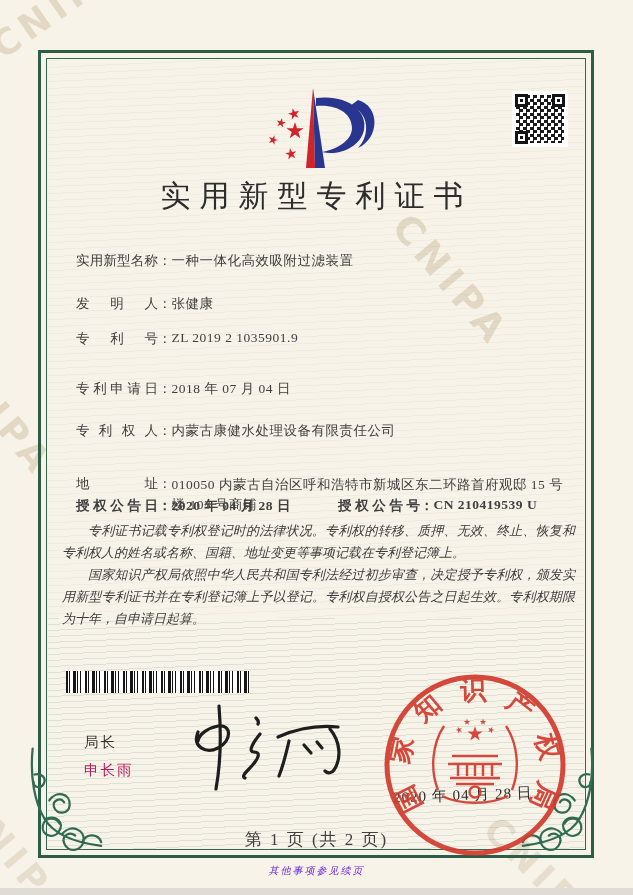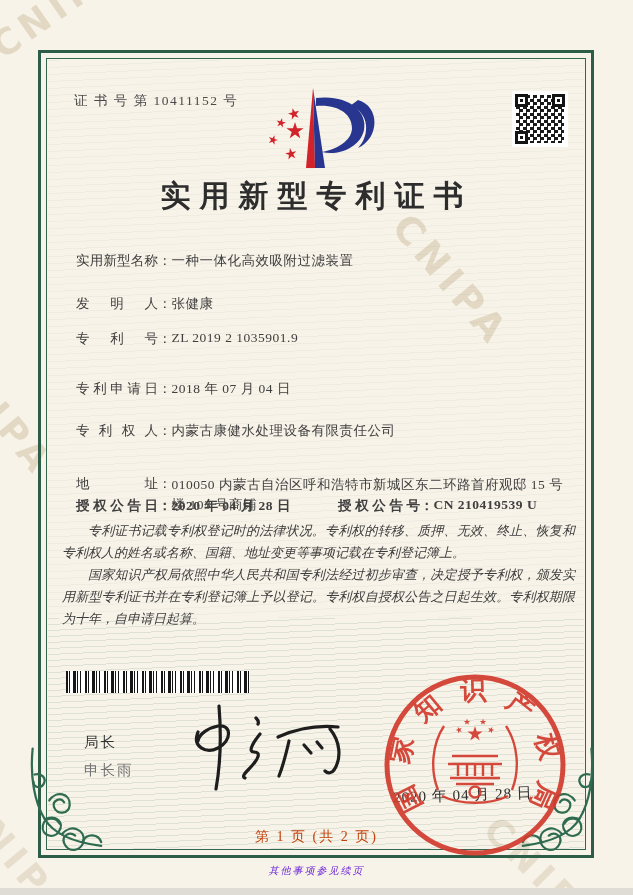--- a/index.html
+++ b/index.html
@@ -40,21 +40,21 @@
   .logo{position:absolute;left:246px;top:86px;z-index:4;}
   .qr{position:absolute;left:512px;top:91px;width:56px;height:56px;background:#fff;
     z-index:4;padding:2px;box-sizing:border-box;}
   .qr-body{position:absolute;inset:4px;
     background:repeating-conic-gradient(#1b1b1b 0% 25%,#ffffff 0% 50%);
     background-size:7px 7px;}
   .qr .f{position:absolute;width:13px;height:13px;border:3px solid #141414;background:#fff;box-sizing:border-box;}
   .qr .f::after{content:'';position:absolute;inset:2px;background:#141414;}
   .qr .f-tl{left:3px;top:3px;} .qr .f-tr{right:3px;top:3px;} .qr .f-bl{left:3px;bottom:3px;}
   .title{position:absolute;left:0;right:0;top:176px;text-align:center;z-index:4;
-    font-size:30px;font-weight:bold;letter-spacing:9px;color:#2d2d2d;}
+    font-size:30px;font-weight:normal;letter-spacing:9px;color:#2d2d2d;}
   
   .rows{position:absolute;left:76px;top:0;width:480px;z-index:4;font-size:13.5px;color:#3f3f3f;}
   .row{position:absolute;left:0;white-space:nowrap;}
   .lbl{display:inline-block;width:82px;text-align:justify;text-align-last:justify;vertical-align:top;}
   .colon{display:inline-block;vertical-align:top;}
   .val{display:inline-block;vertical-align:top;letter-spacing:0.5px;}
   .r1{top:252px;} .r2{top:295px;} .r3{top:330px;} .r4{top:380px;}
   .r5{top:422px;} .r6{top:475px;} .r7{top:497px;font-weight:bold;}
   .r6 .val{white-space:normal;width:392px;line-height:20px;}
   .pair2{position:absolute;left:262px;top:0;white-space:nowrap;}
@@ -63,29 +63,29 @@
     font-size:13px;line-height:22px;font-style:italic;color:#3c3c3c;text-align:justify;}
   .paras p{margin:0;text-indent:2em;}
   
   .barcode{position:absolute;left:66px;top:671px;width:184px;height:22px;z-index:4;
     background:repeating-linear-gradient(90deg,
       #161616 0 2px,#fff 2px 3px,#161616 3px 4px,#fff 4px 7px,
       #161616 7px 10px,#fff 10px 11px,#161616 11px 12px,#fff 12px 14px,
       #161616 14px 15px,#fff 15px 19px);}
   
   .director-title{position:absolute;left:84px;top:733px;z-index:4;font-size:14.5px;letter-spacing:2px;color:#333;}
-  .director-name{position:absolute;left:84px;top:761px;z-index:4;font-size:14.5px;letter-spacing:2px;color:#737373;text-align:right;}
+  .director-name{position:absolute;left:84px;top:761px;z-index:4;font-size:14.5px;letter-spacing:2px;color:#be185d;text-align:right;}
   .signature{position:absolute;left:186px;top:696px;z-index:4;}
   
   .seal{position:absolute;left:378px;top:668px;z-index:6;opacity:0.92;}
   .seal-date{position:absolute;left:393px;top:786px;z-index:5;font-size:15px;
     letter-spacing:1px;color:#2e2e2e;transform:rotate(-2deg);white-space:nowrap;}
   
   .page-no{position:absolute;left:0;right:0;top:828px;text-align:center;z-index:4;
-    font-size:14px;letter-spacing:2px;color:#c2410c;}
+    font-size:17px;letter-spacing:2px;color:#404040;}
   .cont-note{position:absolute;left:0;right:0;top:864px;text-align:center;z-index:4;
     font-size:10px;font-style:italic;letter-spacing:2px;color:#6d28d9;}
 </style>
 </head>
 <body>
 
 <div class="stage">
 
   <div class="wm wm1">CNIPA</div>
   <div class="wm wm2">CNIPA</div>
@@ -117,21 +117,20 @@
         <path d="M90,2 C93,32 88,60 77,78 C68,93 48,103 16,107"></path>
         <path d="M77,78 c-13,-5 -22,4 -15,14 c5,8 19,4 17,-7 c-2,-9 -14,-10 -18,-2"></path>
         <path d="M58,94 c-9,-11 -25,-5 -23,8 c2,11 17,13 21,2 c3,-8 -6,-13 -12,-8"></path>
         <path d="M36,102 c-5,-9 -17,-8 -20,1"></path>
         <path d="M72,58 c-7,-11 -23,-8 -22,5 c1,10 14,11 17,2 c2,-7 -7,-11 -11,-5"></path>
         <path d="M88,30 c-8,-2 -13,4 -10,10 c3,6 11,4 11,-2"></path>
       </g>
     </svg>
   </div>
 
-  <div class="cert-no">证 书 号 第 10411152 号</div>
 
   <div class="logo">
     <svg width="140" height="86" viewBox="0 0 140 86">
       <defs>
         <path id="st" d="M0,-1 L0.225,-0.309 L0.951,-0.309 L0.363,0.118 L0.588,0.809 L0,0.382 L-0.588,0.809 L-0.363,0.118 L-0.951,-0.309 L-0.225,-0.309 Z"></path>
       </defs>
       <g fill="#d2232a">
         <use href="#st" transform="translate(48,28) scale(6) rotate(-14)"></use>
         <use href="#st" transform="translate(35,37) scale(5) rotate(12)"></use>
         <use href="#st" transform="translate(49,45) scale(9)"></use>

